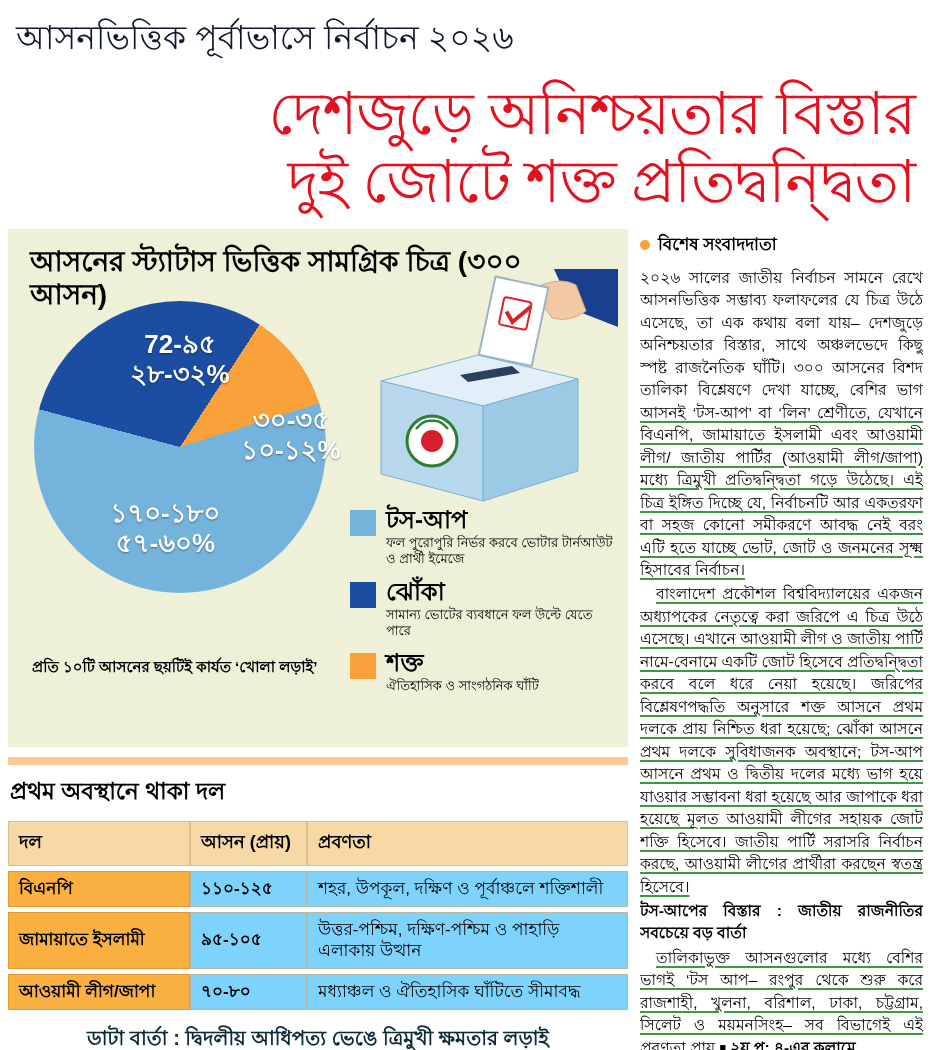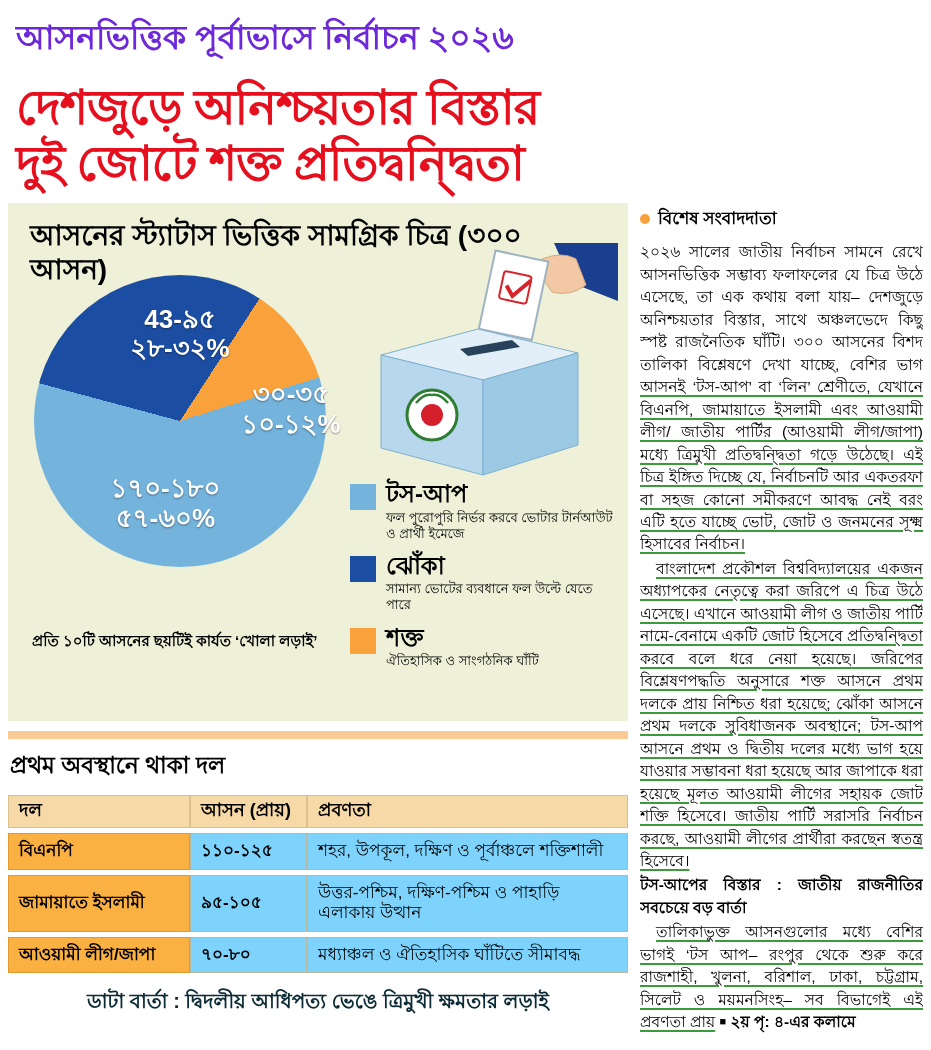--- a/index.html
+++ b/index.html
@@ -1,22 +1,22 @@
 <!DOCTYPE html>
 <html style="--headline-red: #e60f1e; --panel-bg: #eef0d8; --accent-orange: #f9a13a; --party-cell: #fbb042; --header-cell: #f6d9a6; --underline-green: #3a9a3c;"><head>
 <meta charset="utf-8">
 <style>
   html,body{margin:0;padding:0;}
   body{
     width:931px;height:1050px;overflow:hidden;background:#fff;
     font-family:"Liberation Sans","DejaVu Sans",sans-serif;color:#000;
   }
   .header{padding:12px 16px 2px;}
-  .kicker{font-size:33px;font-weight:700;color:#6d28d9;margin-bottom:12px;}
-  .headline{color:var(--headline-red);font-size:48px;font-weight:700;line-height:1.16;letter-spacing:-1px;}
+  .kicker{font-size:33px;font-weight:400;color:#0f172a;margin-bottom:12px;}
+  .headline{color:var(--headline-red);font-size:59px;font-weight:400;line-height:1.16;letter-spacing:-1px;text-align:right;}
 
   .main{display:flex;gap:12px;padding:10px 8px 0;}
   .left{flex:0 0 620px;width:620px;}
   .right{flex:1;padding-top:2px;overflow:hidden;}
 
   
   .panel{background:var(--panel-bg);position:relative;height:518px;}
   .panel-title{position:absolute;left:22px;top:16px;font-size:28px;font-weight:700;width:575px;line-height:1.2;}
   .pie{position:absolute;left:26px;top:72px;width:292px;height:292px;border-radius:50%;}
   .pie-label{position:absolute;color:#fff;font-weight:700;font-size:26px;line-height:1.15;text-align:center;
@@ -33,21 +33,21 @@
   .legend-title{font-size:24px;font-weight:700;line-height:1.05;margin-bottom:3px;}
   .legend-desc{font-size:13px;line-height:1.25;}
 
   .note{position:absolute;left:24px;top:428px;font-size:15px;font-weight:700;line-height:1.35;width:300px;}
 
   
   .table-sec{margin-top:10px;}
   .orange-bar{height:8px;background:var(--accent-orange);opacity:.55;}
   .table-title{font-size:23px;font-weight:700;margin:8px 2px 4px;}
   table{width:100%;border-collapse:separate;border-spacing:0 5px;}
-  th{background:var(--header-cell);font-size:18px;font-weight:700;text-align:left;padding:0 10px;border:1px solid #d9c08c;}
+  th{background:var(--header-cell);font-size:18px;font-weight:700;text-align:left;padding:6px 10px;border:1px solid #d9c08c;}
   td{font-size:17px;padding:7px 10px;border:1px solid #b9b9a0;background:#7dd3fc;line-height:1.2;}
   td.party{background:var(--party-cell);font-weight:700;border-color:#e09a2e;width:160px;}
   td.val{font-weight:700;width:95px;}
   .table-footer{text-align:center;font-weight:700;font-size:20px;margin-top:8px;color:#0d2b36;}
 
   
   .byline{display:flex;align-items:center;gap:8px;font-weight:700;font-size:17px;margin-bottom:8px;}
   .dot{width:10px;height:10px;border-radius:50%;background:var(--accent-orange);}
   .article p{font-size:15.5px;line-height:1.45;text-align:justify;margin:0 0 2px;}
   .article p.indent{text-indent:16px;}
@@ -69,21 +69,21 @@
 
 <div class="main">
 
   <div class="left">
 
     <div class="panel">
       <div class="panel-title">আসনের স্ট্যাটাস ভিত্তিক সামগ্রিক চিত্র (৩০০ আসন)</div>
 
       <div class="pie" style="background: conic-gradient(from -75deg, rgb(27, 78, 163) 0%, rgb(27, 78, 163) 30%, rgb(249, 161, 58) 30%, rgb(249, 161, 58) 41%, rgb(116, 179, 220) 41%, rgb(116, 179, 220) 100%);">
         <div class="pie-label pl-lean">
-          <div>43-৯৫</div>
+          <div>72-৯৫</div>
           <div>২৮-৩২%</div>
         </div>
         <div class="pie-label pl-solid">
           <div>৩০-৩৫</div>
           <div>১০-১২%</div>
         </div>
         <div class="pie-label pl-toss">
           <div>১৭০-১৮০</div>
           <div>৫৭-৬০%</div>
         </div>

